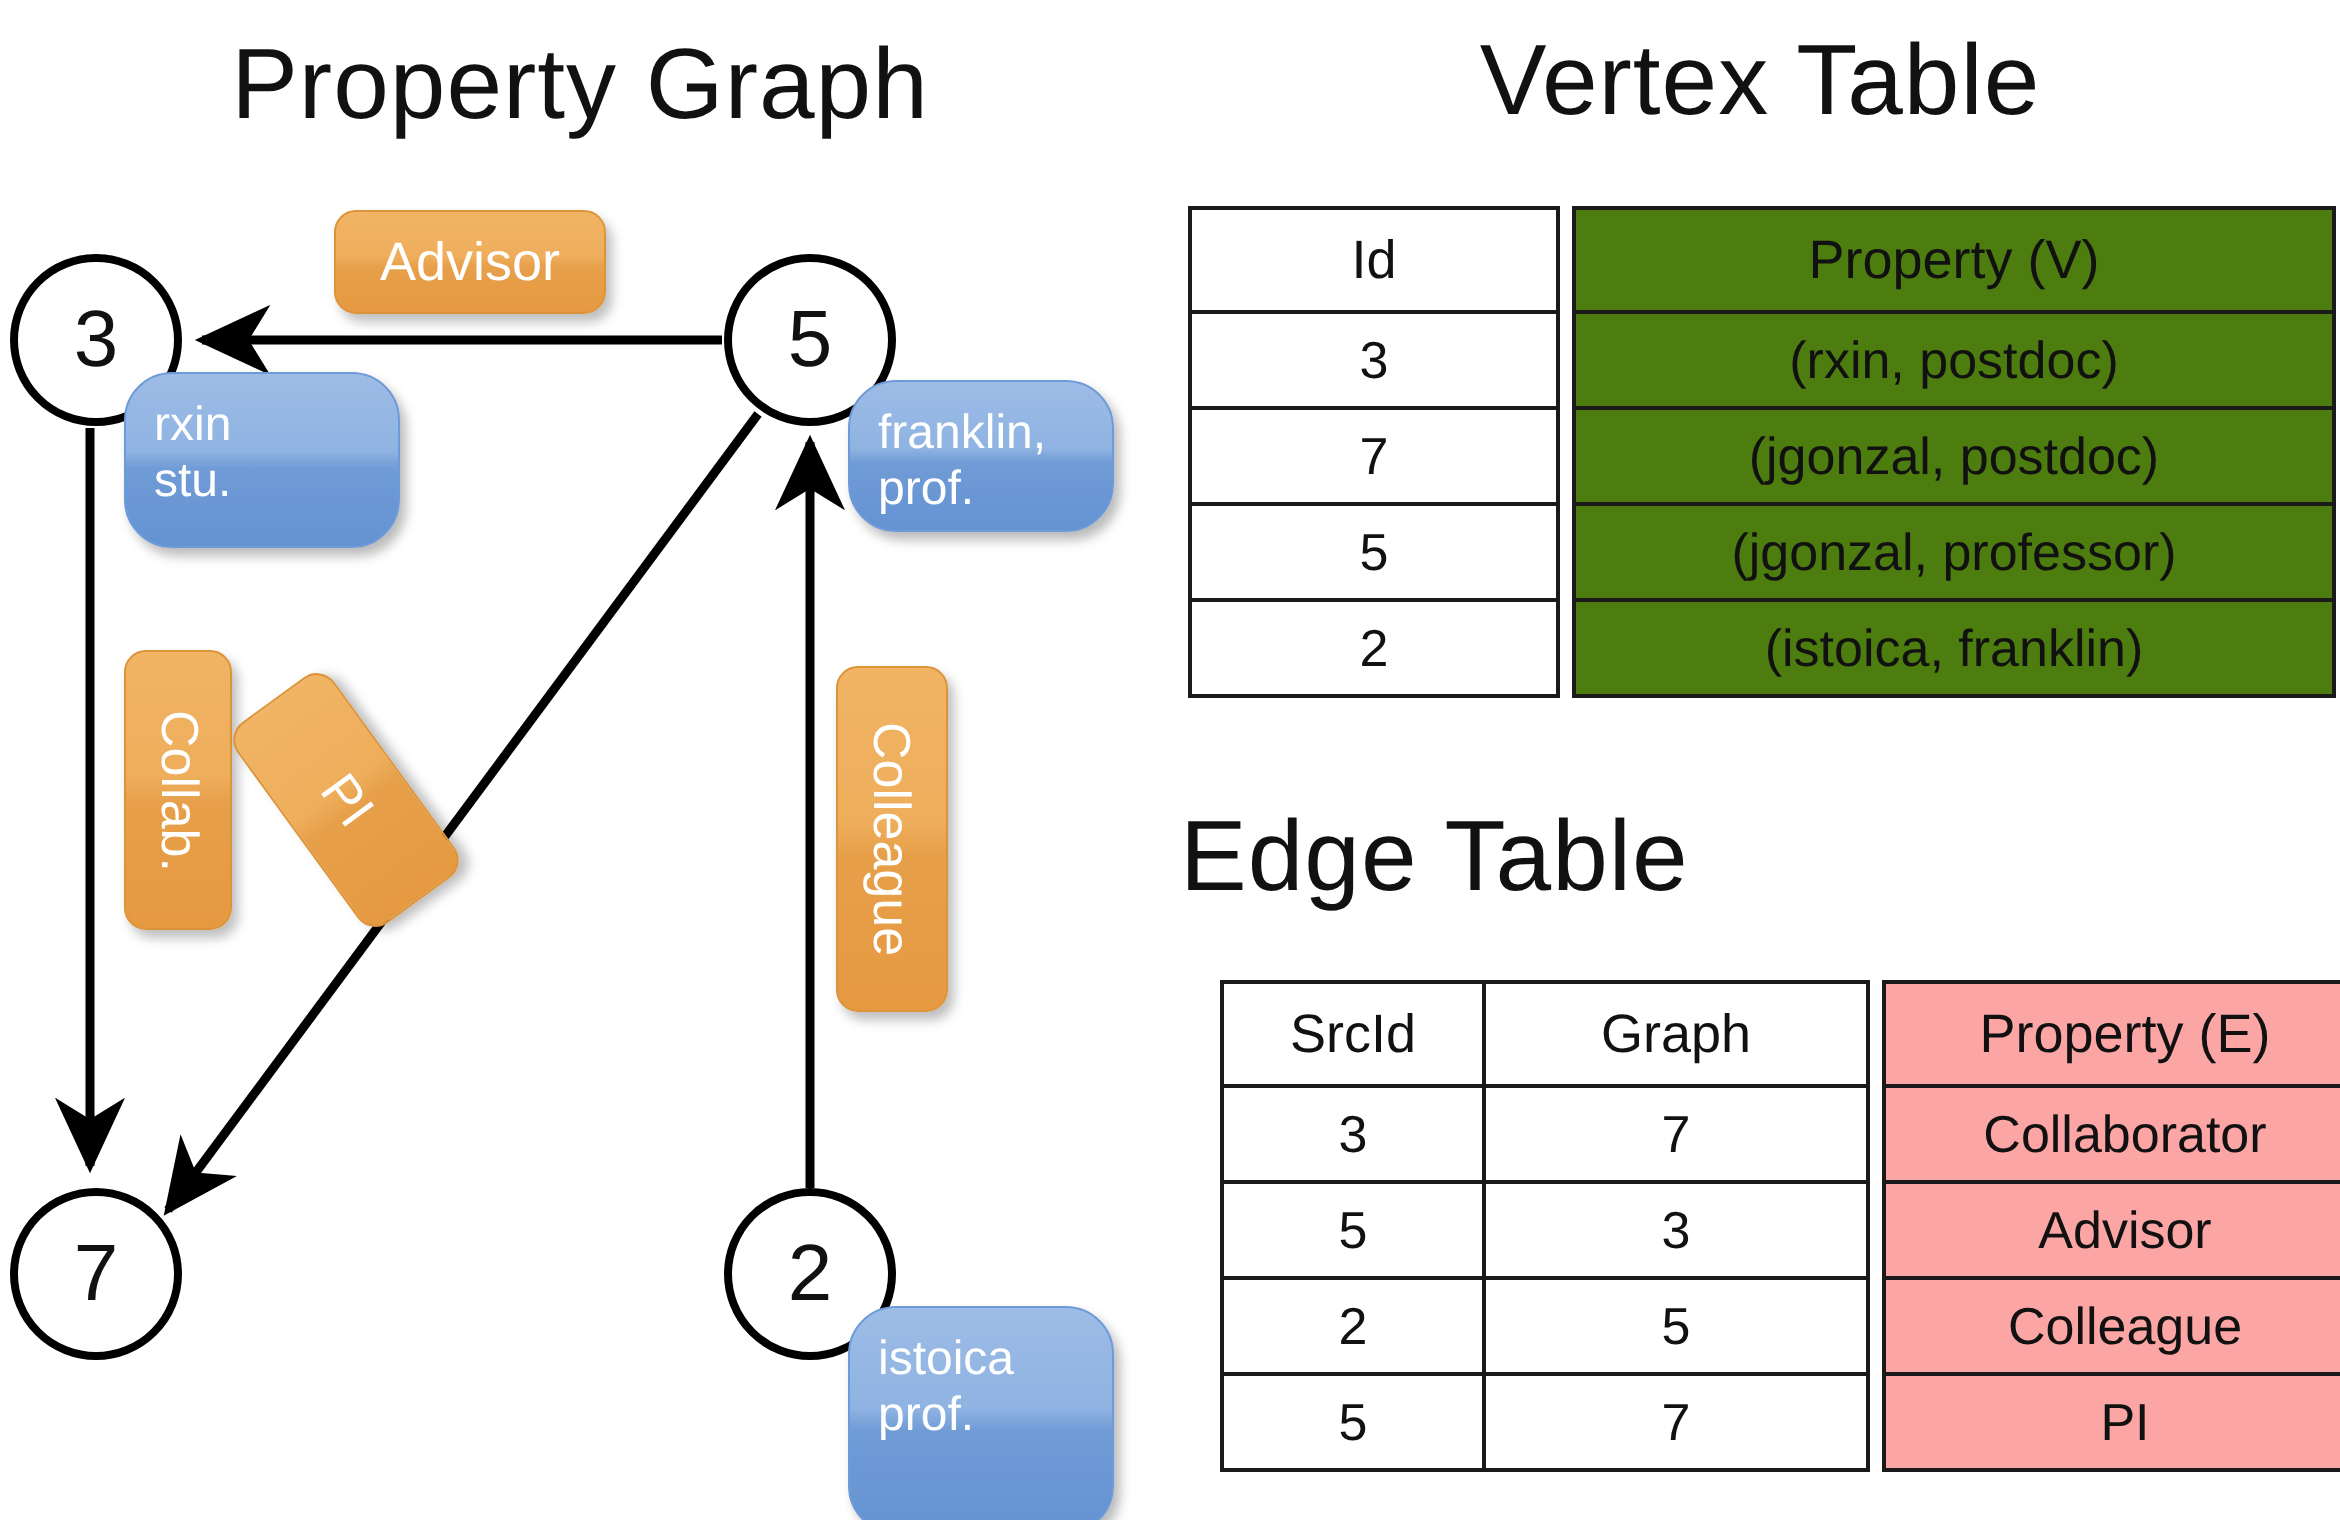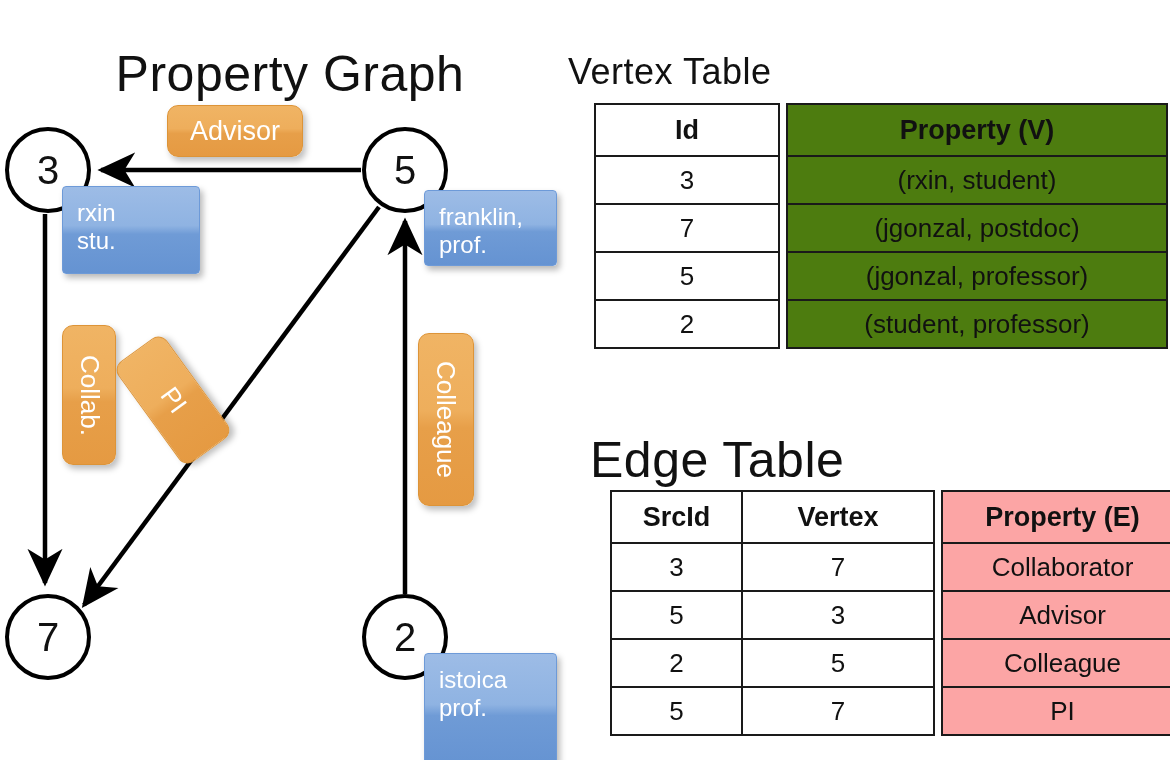--- a/index.html
+++ b/index.html
@@ -17,31 +17,31 @@
   }
 
   
   .title {
     position: absolute;
     font-family: "Liberation Sans", sans-serif;
     font-weight: 300;
     color: #111111;
     letter-spacing: 0.5px;
     white-space: nowrap;
-    margin-top: 32px;
   }
   #title-property-graph {
     left: 0px; top: 12px; width: 580px;
     text-align: center;
     font-size: 50px;
     line-height: 60px;
   }
   #title-vertex-table {
-    left: 568px; top: 10px; width: 580px;
-    font-size: 36px;
+    left: 590px; top: 10px; width: 580px;
+    text-align: center;
+    font-size: 50px;
     line-height: 60px;
   }
   #title-edge-table {
     left: 590px; top: 398px; width: 580px;
     font-size: 50px;
     line-height: 60px;
   }
 
   
   #graph-panel {
@@ -72,21 +72,21 @@
     z-index: 3;
   }
   #node-3 { left: 5px;   top: 127px; }
   #node-5 { left: 362px; top: 127px; }
   #node-7 { left: 5px;   top: 594px; }
   #node-2 { left: 362px; top: 594px; }
 
   
   .prop-box {
     position: absolute;
-    border-radius: 4px;
+    border-radius: 24px;
     background: linear-gradient(to bottom, #9dbce6 0%, #8fb3e2 45%, #6f9bd6 55%, #6593d2 100%);
     border: 1px solid #6d9ad8;
     box-shadow: 3px 4px 6px rgba(0,0,0,0.28);
     color: #ffffff;
     font-family: "Liberation Sans", sans-serif;
     font-weight: 300;
     font-size: 24px;
     line-height: 28px;
     padding: 12px 0 0 14px;
     box-sizing: border-box;
@@ -156,21 +156,21 @@
     border: 2px solid #1a1a1a;
     text-align: center;
     font-weight: 300;
     font-size: 26px;
     color: #111111;
     padding: 0;
     height: 46px;
     background: #ffffff;
   }
   .data-table th {
-    font-weight: bold;
+    font-weight: normal;
     font-size: 27px;
     height: 50px;
     margin-top: 20px;
   }
   .gap-col {
     border: none !important;
     background: transparent !important;
     width: 8px;
     padding: 0;
   }
@@ -253,51 +253,51 @@
     <tr>
       <th>Id</th>
       <td class="gap-col"></td>
       <th class="prop-cell">Property (V)</th>
     </tr>
   </thead>
   <tbody>
     <tr>
       <td>3</td>
       <td class="gap-col"></td>
-      <td class="prop-cell">(rxin, student)</td>
+      <td class="prop-cell">(rxin, postdoc)</td>
     </tr>
     <tr>
       <td>7</td>
       <td class="gap-col"></td>
       <td class="prop-cell">(jgonzal, postdoc)</td>
     </tr>
     <tr>
       <td>5</td>
       <td class="gap-col"></td>
       <td class="prop-cell">(jgonzal, professor)</td>
     </tr>
     <tr>
       <td>2</td>
       <td class="gap-col"></td>
-      <td class="prop-cell">(student, professor)</td>
+      <td class="prop-cell">(istoica, franklin)</td>
     </tr>
   </tbody>
 </table>
 
 <table class="data-table" id="edge-table">
   <colgroup>
     <col class="col-src">
       <col class="col-dst">
       <col class="gap-col">
       <col class="col-eprop">
   </colgroup>
   <thead>
     <tr>
       <th>SrcId</th>
-      <th>Vertex</th>
+      <th>Graph</th>
       <td class="gap-col"></td>
       <th class="eprop-cell">Property (E)</th>
     </tr>
   </thead>
   <tbody>
     <tr>
       <td>3</td>
       <td>7</td>
       <td class="gap-col"></td>
       <td class="eprop-cell">Collaborator</td>

